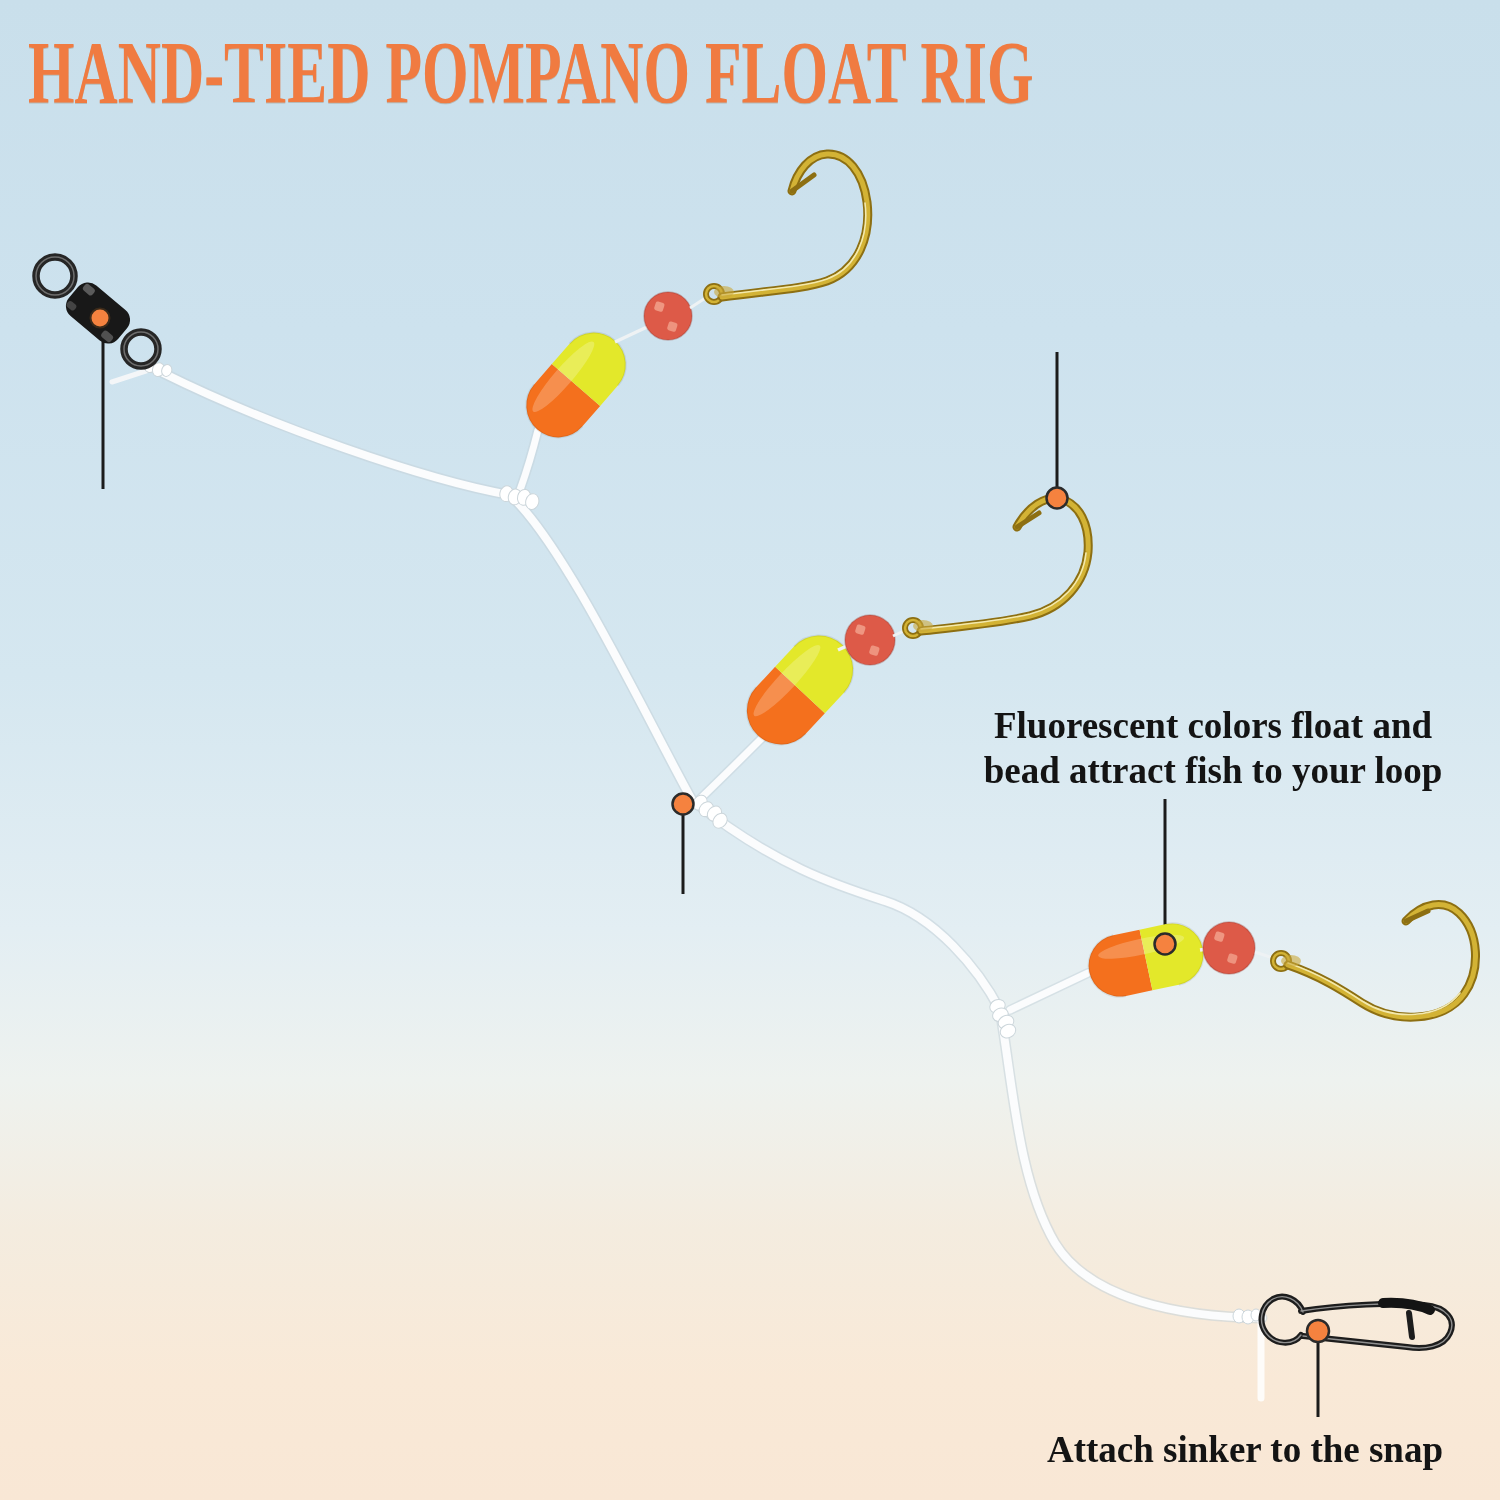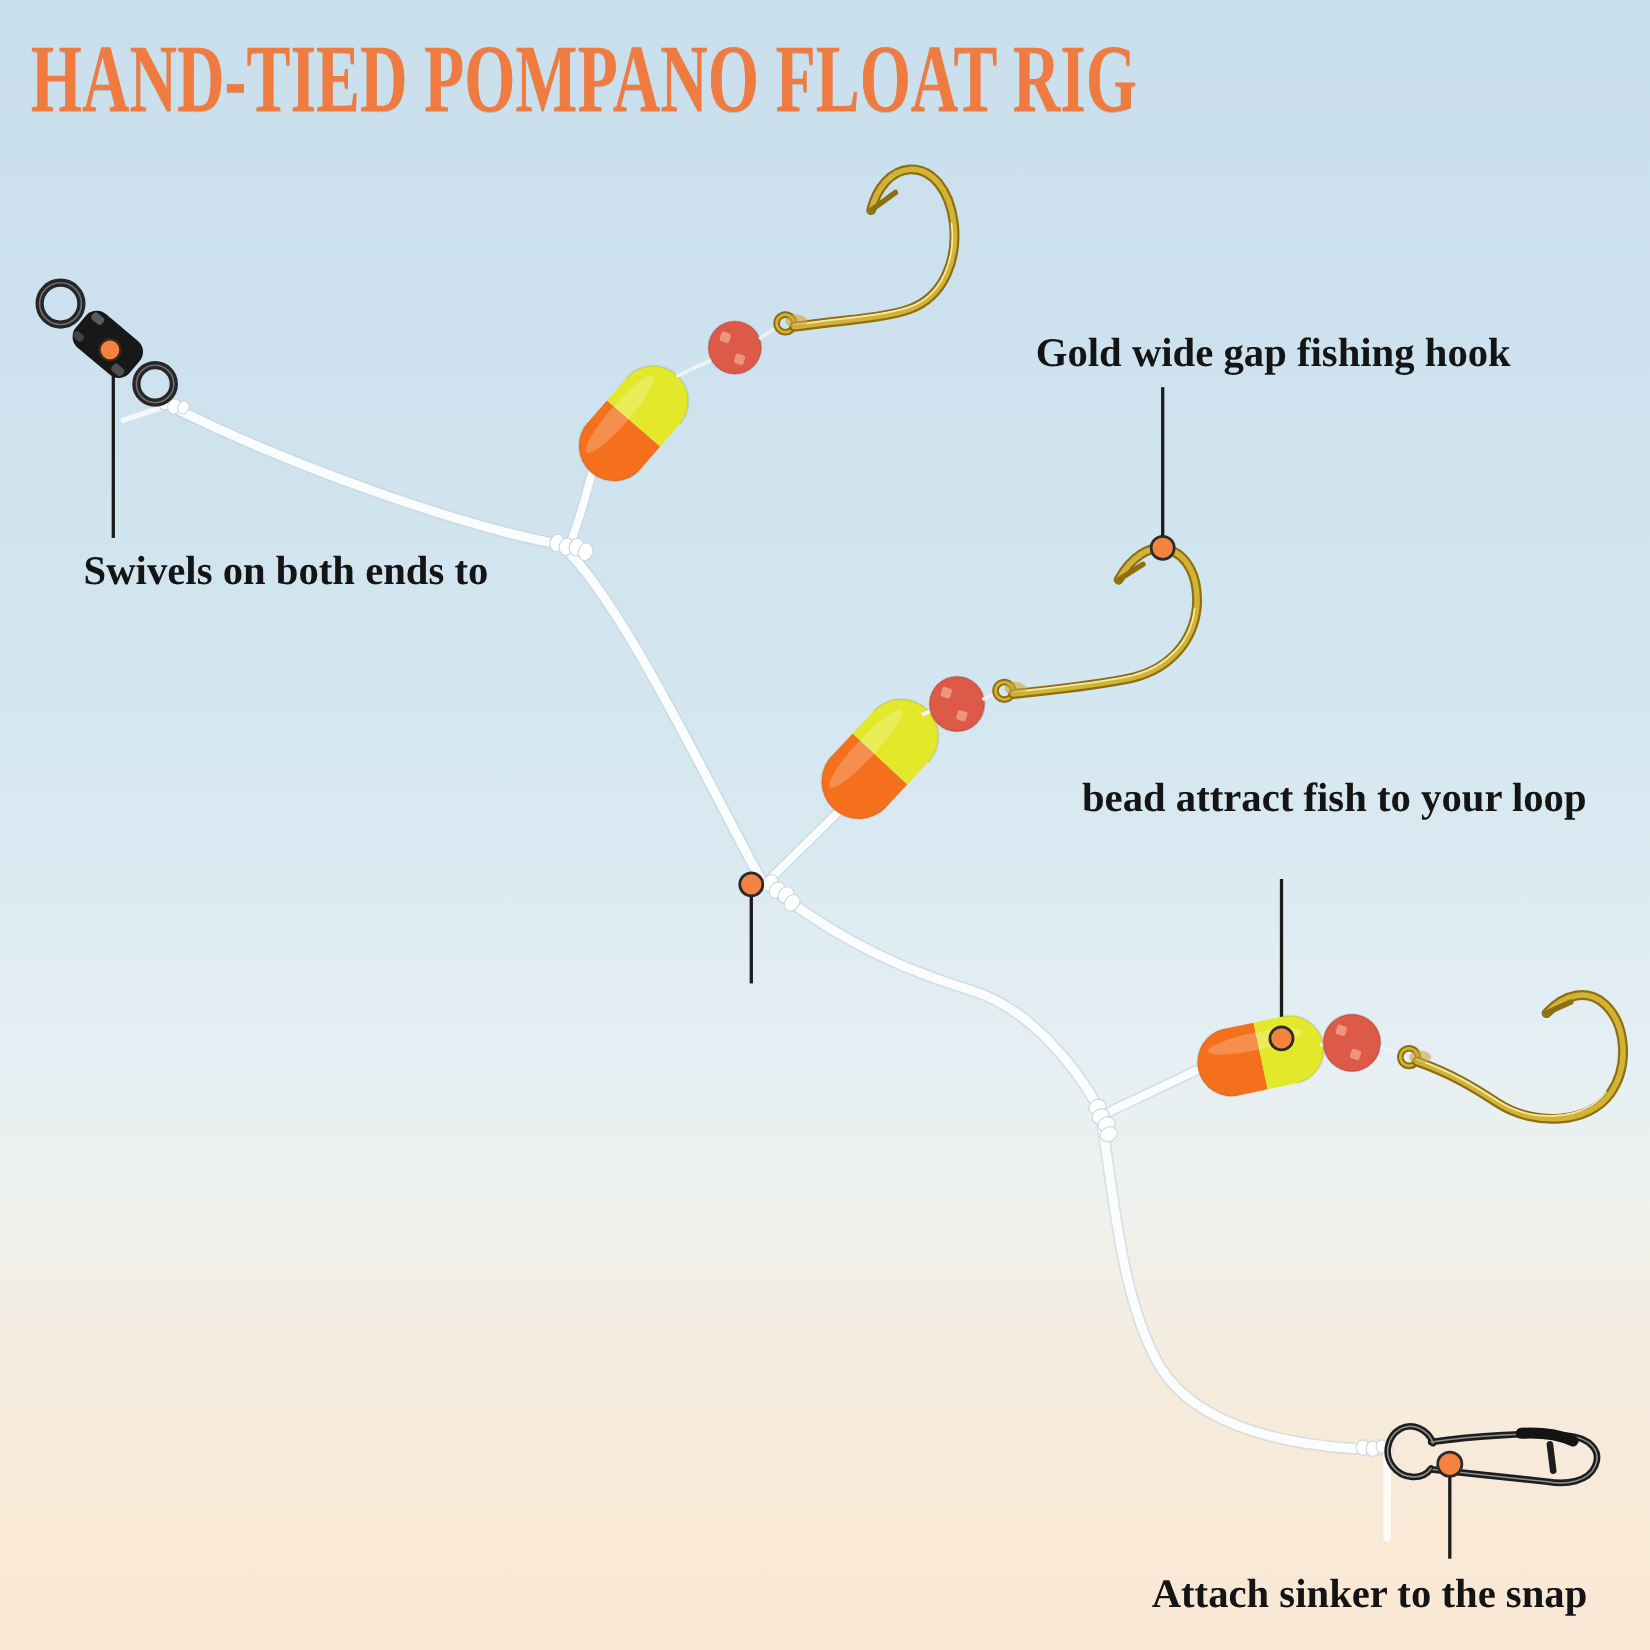--- a/index.html
+++ b/index.html
@@ -211,28 +211,25 @@
     <circle cx="1057" cy="498" r="10.5" fill="#f5823f" stroke="#2b2b2b" stroke-width="2.5"></circle>
     <circle cx="1165" cy="944" r="10.5" fill="#f5823f" stroke="#2b2b2b" stroke-width="2.5"></circle>
     <circle cx="683" cy="804" r="10.5" fill="#f5823f" stroke="#2b2b2b" stroke-width="2.5"></circle>
     <circle cx="1318" cy="1331" r="11" fill="#f5823f" stroke="#2b2b2b" stroke-width="2.5"></circle>
   </g>
 </svg>
 
   <div class="title">HAND-TIED POMPANO FLOAT RIG</div>
 
   <div class="note n-swivel">
-    <div>Swivels on both ends to</div>
   </div>
 
-  <div class="note n-gold">
-    <div>Gold wide gap fishing hook</div>
-  </div>
 
   <div class="note n-fluor">
+    <div>Fluorescent colors float and</div>
     <div>bead attract fish to your loop</div>
   </div>
 
 
   <div class="note n-snap">
     <div>Attach sinker to the snap</div>
   </div>
 
 </div>
 

